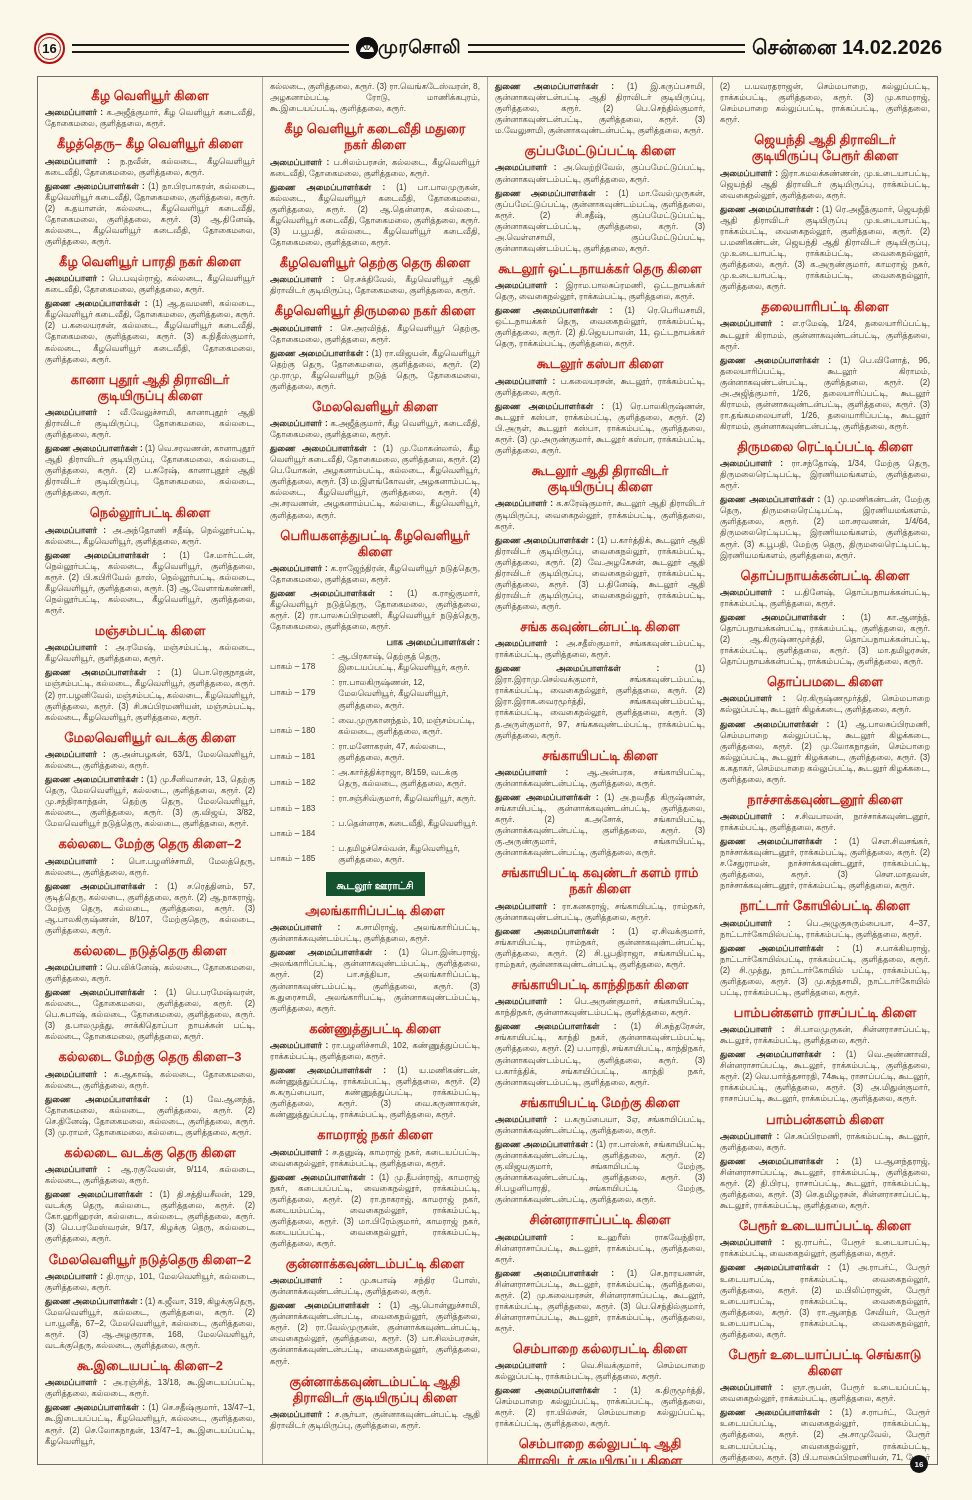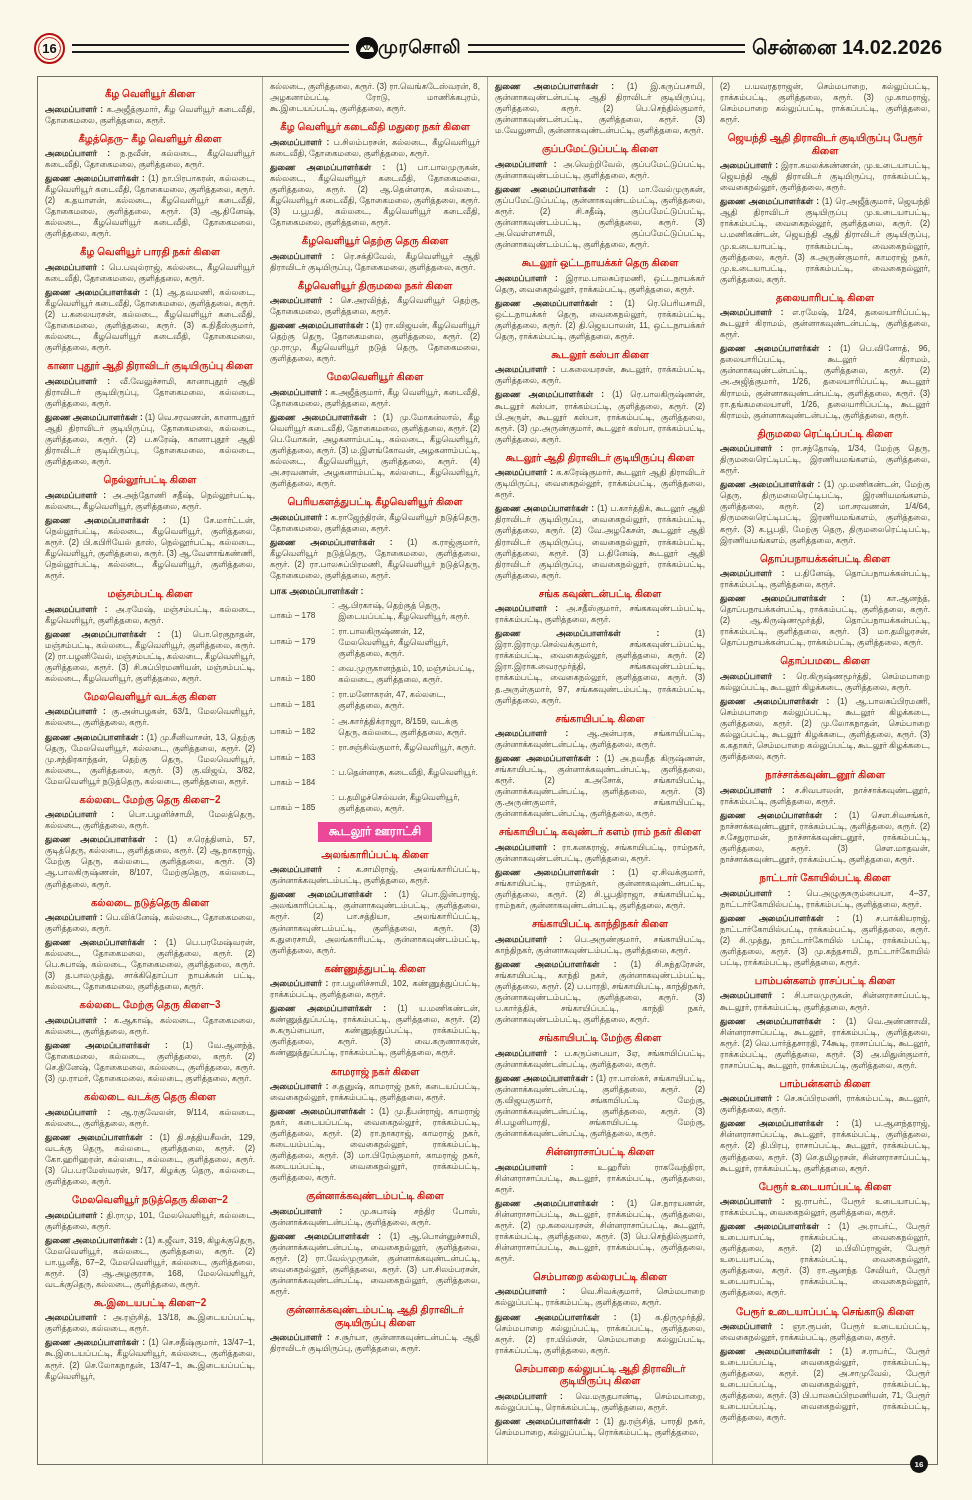--- a/index.html
+++ b/index.html
@@ -10,30 +10,30 @@
   .pgbadge .inner{width:21px;height:21px;border:1.5px solid #b50d0d;border-radius:50%;display:flex;align-items:center;justify-content:center;font-weight:bold;font-size:13px;color:#111;}
   .rule{flex:1;height:5px;border-top:2px solid #1a1a1a;border-bottom:2px solid #1a1a1a;}
   .logo{display:flex;align-items:center;flex:0 0 auto;}
   .suncircle{width:22px;height:22px;border-radius:50%;background:#111;display:flex;align-items:end;justify-content:center;overflow:hidden;}
   .mastname{font-weight:bold;font-size:18px;color:#141414;letter-spacing:.5px;}
   .edition{font-weight:bold;font-size:20px;color:#141414;flex:0 0 auto;}
   
   .frame{position:absolute;left:37px;top:76px;width:899px;height:1387px;border:1px solid #6e6e66;display:flex;background:#fbf8ea;}
   .col{flex:1 1 0;padding:4px 7px 6px 7px;overflow:hidden;}
   .col + .col{border-left:1px solid #a9a89e;}
-  .heading{color:#cf1d12;font-weight:bold;text-align:center;font-size:10px;line-height:1.25;margin:7px 2px 3px 2px;}
+  .heading{color:#cf1d12;font-weight:bold;text-align:center;font-size:13px;line-height:1.25;margin:7px 2px 3px 2px;}
   .para{font-size:8.25px;line-height:1.34;color:#45423a;text-align:justify;margin:0 0 3px 0;}
   .para .b{font-weight:bold;color:#2e2c26;}
-  .subhead{font-weight:bold;color:#2e2c26;text-align:left;font-size:8.8px;margin:5px 0 3px;}
+  .subhead{font-weight:bold;color:#2e2c26;text-align:right;font-size:8.8px;margin:5px 0 3px;}
   .bagam{display:flex;font-size:8.25px;line-height:1.34;color:#45423a;margin:0 0 4px 0;}
   .bagam .no{flex:0 0 58px;white-space:nowrap;margin-top:10px;}
   .bagam .colon{flex:0 0 auto;margin:0 4px;}
   .bagam .txt{flex:1;text-align:left;}
   .pinkwrap{text-align:center;margin:7px 0 4px;}
-  .pink{display:inline-block;background:#ec4899;color:#fff;font-weight:bold;font-size:12px;padding:2px 11px 3px;}
+  .pink{display:inline-block;background:#14532d;color:#fff;font-weight:bold;font-size:10px;padding:8px 11px 3px;}
   .cornerpage{position:absolute;right:9px;bottom:-9px;width:18px;height:18px;border-radius:50%;background:#141414;color:#fff;font-size:8px;font-weight:bold;display:flex;align-items:center;justify-content:center;}
 </style>
 </head>
 <body>
 
 <div class="masthead">
   <span class="pgbadge">
     <span class="inner">16</span>
   </span>
   <span class="rule"></span>

